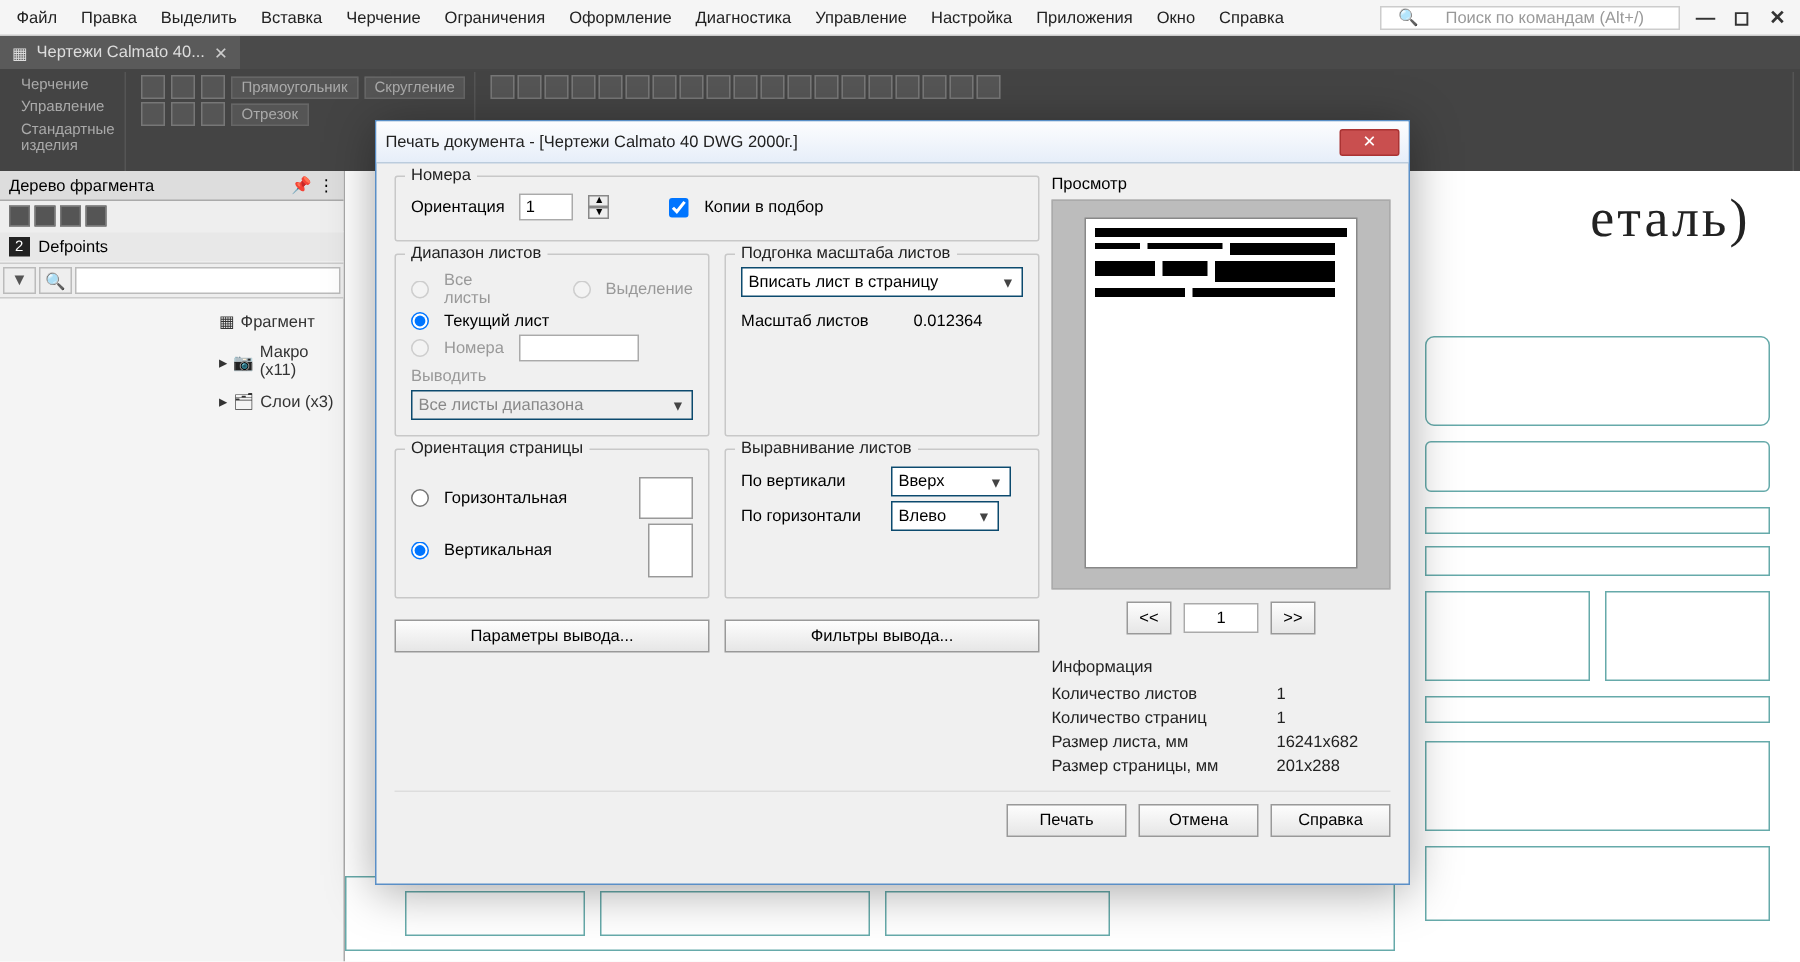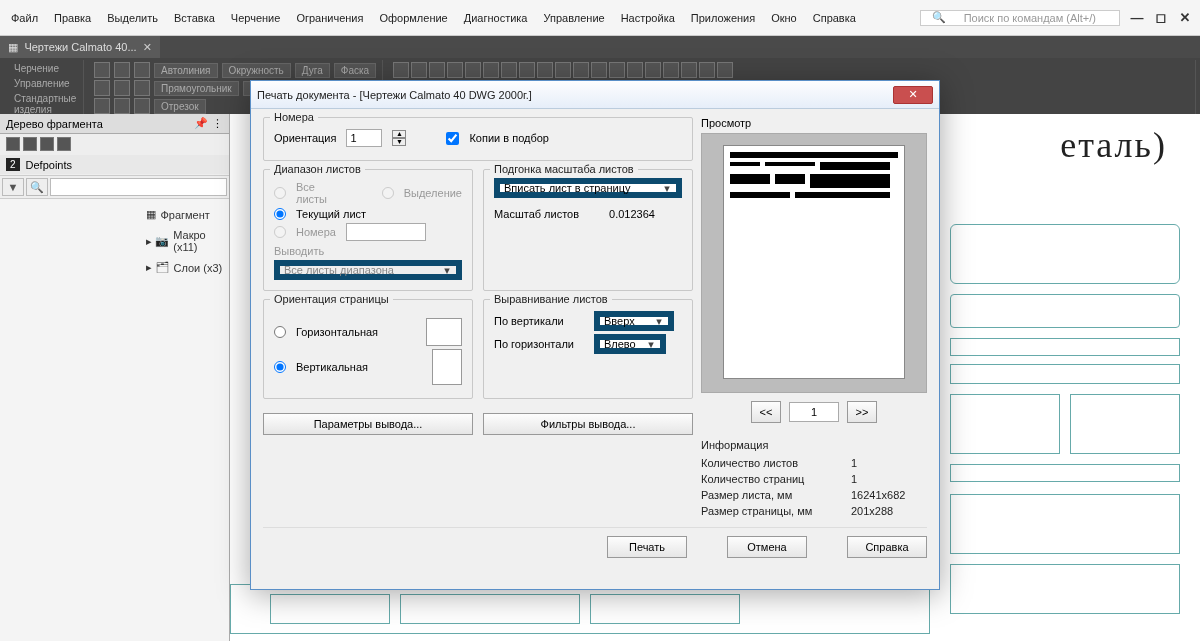--- a/index.html
+++ b/index.html
@@ -1,20 +1,20 @@
 <!DOCTYPE html>
 <html><head>
 <meta charset="utf-8">
 <style>
 * { box-sizing: border-box; margin: 0; padding: 0; font-family: "Segoe UI", Tahoma, sans-serif; font-size: 11px; }
 body { width: 1200px; height: 641px; background: #fff; overflow: hidden; position: relative; }
 
 
 .app { position: absolute; inset: 0; background: #f0f0f0; }
-.menubar { height: 36px; background: #f5f5f5; display: flex; align-items: center; padding: 0 4px; gap: 2px; border-bottom: 1px solid #ccc;}
+.menubar { height: 24px; background: #f5f5f5; display: flex; align-items: center; padding: 0 4px; gap: 2px; border-bottom: 1px solid #ccc;}
 .menubar span { padding: 2px 7px; color: #222; cursor: default;}
 .menubar .search { margin-left: auto; display:flex; align-items:center; gap:4px; color:#888; width:200px; border:1px solid #ccc; background:#fff; padding:1px 4px; height:16px;}
 .winbtns { display:flex; gap:2px; margin-left:4px;}
 .winbtns div { width:22px; height:16px; display:flex; align-items:center; justify-content:center; color:#333; font-size:13px; font-weight:bold;}
 
 .doc-tab { height:22px; background:#4a4a4a; display:flex; align-items:center; padding:0 0;}
 .doc-tab .tab { background:#5a5a5a; color:#ddd; padding:3px 8px; display:flex; align-items:center; gap:6px; font-size:11px; height:22px;}
 .doc-tab .tab .close { color:#ccc; font-size:11px;}
 
 .ribbon { height:72px; background:#444; border-bottom:1px solid #222; display:flex; padding:2px 4px; gap:4px;}
@@ -57,21 +57,21 @@
 
 .group { border:1px solid #c8c8c8; border-radius:2px; padding:8px 10px 10px 10px; position:relative; background:#f0f0f0;}
 .group > .gtitle { position:absolute; top:-7px; left:6px; background:#f0f0f0; padding:0 4px; font-size:11px; color:#222;}
 .frow { display:flex; align-items:center; gap:10px; margin:3px 0;}
 .frow label { font-size:11px;}
 .frow input[type=text] { border:1px solid #aaa; padding:1px 3px; width:70px; height:18px;}
 .spin { display:flex; flex-direction:column;}
 .spin div { width:14px; height:8px; border:1px solid #888; background:#eee; font-size:7px; text-align:center; line-height:6px;}
 .radio { width:12px; height:12px;}
 select.ctl, .ctl { border:1px solid #aaa; background:#fff; height:20px; padding:1px 3px; font-size:11px;}
-.combo { display:flex; align-items:center; border:6px solid #0c4a6e; background:#fff; height:20px; padding:0 2px 0 4px; font-size:11px; justify-content:space-between; cursor:default;}
+.combo { display:flex; align-items:center; border:1px solid #0c4a6e; background:#fff; height:20px; padding:0 2px 0 4px; font-size:11px; justify-content:space-between; cursor:default;}
 .combo .arrow { width:14px; text-align:center; color:#444;}
 .combo.disabled { background:#eee; color:#888;}
 
 .two-col { display:grid; grid-template-columns:1fr 1fr; gap:10px;}
 .orient-icon { width:30px; height:36px; border:1px solid #999; background:#fff; margin-left:auto;}
 .orient-icon.h { width:36px; height:28px;}
 
 .btn { border:1px solid #999; background:linear-gradient(#fdfdfd,#e6e6e6); height:22px; padding:0 10px; font-size:11px; display:inline-flex; align-items:center; justify-content:center; cursor:default;}
 .btn-row { display:flex; gap:10px; margin-top:6px;}
 .btn-row .btn { flex:1;}
@@ -85,21 +85,21 @@
 .nav-row { display:flex; gap:8px; justify-content:center; margin:8px 0 10px 0; align-items:center;}
 .nav-row .pg { width:50px; border:1px solid #aaa; text-align:center; height:20px; line-height:18px; background:#fff;}
 .nav-row .nb { width:30px;}
 
 .info { margin-top:6px;}
 .info .irow { display:flex; padding:2px 0; font-size:11px;}
 .info .irow .k { width:150px; color:#222;}
 .info .irow .v { color:#222;}
 
 .dlg-footer { grid-column:1 / -1; display:flex; justify-content:flex-end; gap:8px; padding-top:8px; border-top:1px solid #ddd;}
-.dlg-footer .btn { width:80px;margin-left:32px;}
+.dlg-footer .btn { width:80px;}
 
 .tri { display:inline-block; width:0; height:0; border-left:4px solid transparent; border-right:4px solid transparent; border-top:5px solid #333;}
 </style>
 </head>
 <body>
 
 <div class="app">
 
   <div class="menubar">
     <span>Файл</span>
@@ -138,29 +138,20 @@
     <div class="ribbon-group" style="width:80px">
       <div class="ribbon-btn">Черчение</div>
       <div class="ribbon-btn">Управление</div>
       <div class="ribbon-btn">Стандартные изделия</div>
     </div>
     <div class="ribbon-group">
       <div class="ribbon-row">
         <span class="tool-icon"></span>
         <span class="tool-icon"></span>
         <span class="tool-icon"></span>
-        <span class="ribbon-btn g">Автолиния</span>
-        <span class="ribbon-btn g">Окружность</span>
-        <span class="ribbon-btn g">Дуга</span>
-        <span class="ribbon-btn g">Фаска</span>
-      </div>
-      <div class="ribbon-row">
-        <span class="tool-icon"></span>
-        <span class="tool-icon"></span>
-        <span class="tool-icon"></span>
         <span class="ribbon-btn g">Прямоугольник</span>
         <span class="ribbon-btn g">Скругление</span>
       </div>
       <div class="ribbon-row">
         <span class="tool-icon"></span>
         <span class="tool-icon"></span>
         <span class="tool-icon"></span>
         <span class="ribbon-btn g">Отрезок</span>
       </div>
     </div>

